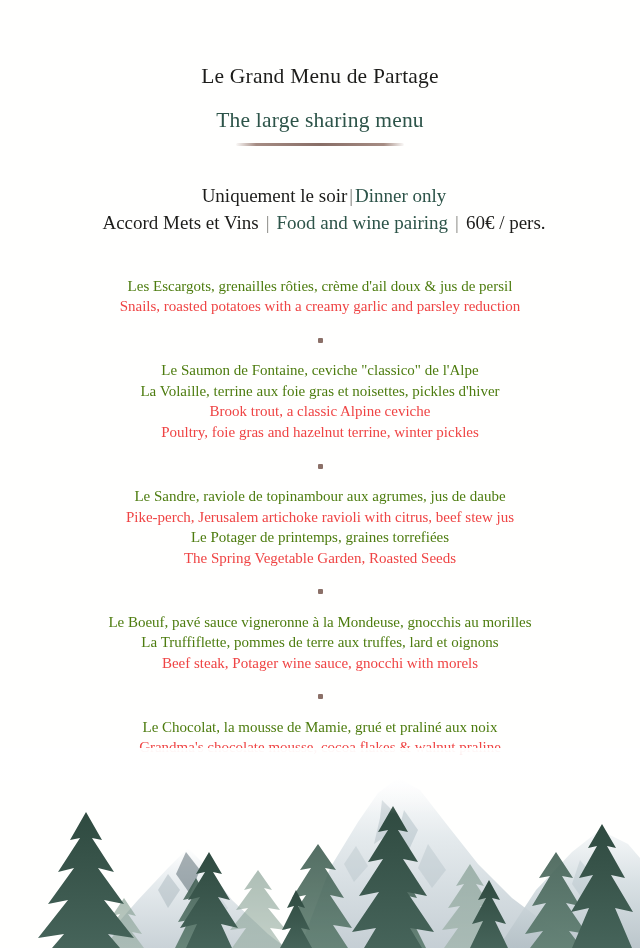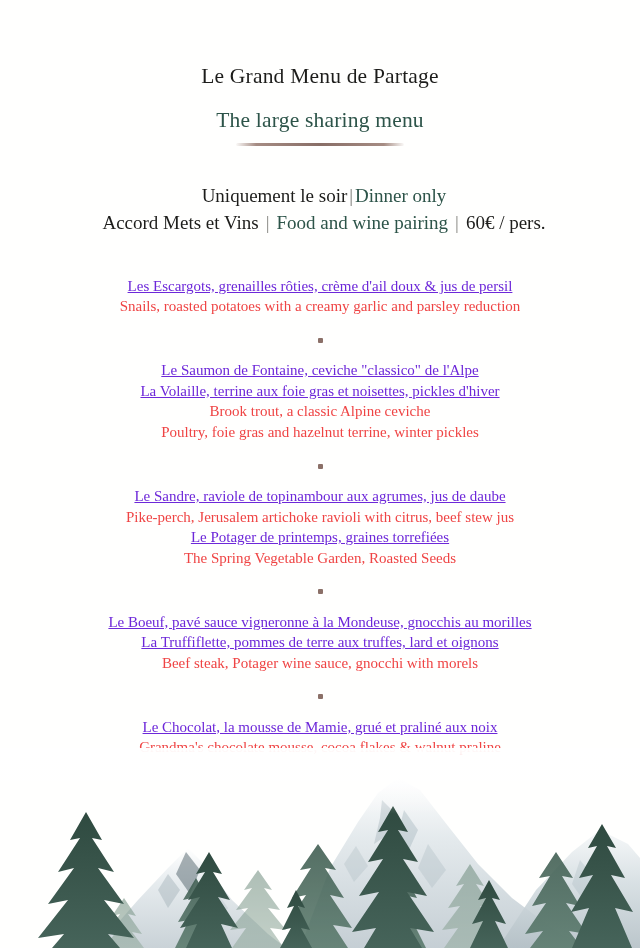--- a/index.html
+++ b/index.html
@@ -82,21 +82,21 @@
     margin-top: 39px;
   }
   .course {
     text-align: center;
   }
   .course-line {
     font-size: 15px;
     line-height: 1.38;
     white-space: nowrap;
   }
-  .course-line.fr { color: #6d28d9; text-decoration: underline; }
+  .course-line.fr { color: #4d7c0f; }
   .course-line.en { color: #ef4444; }
 
   .dot-sep {
     text-align: center;
     height: 28px;
     line-height: 28px;
     margin: 8px 0 7px 0;
   }
   .dot-sep .dot {
     display: inline-block;

